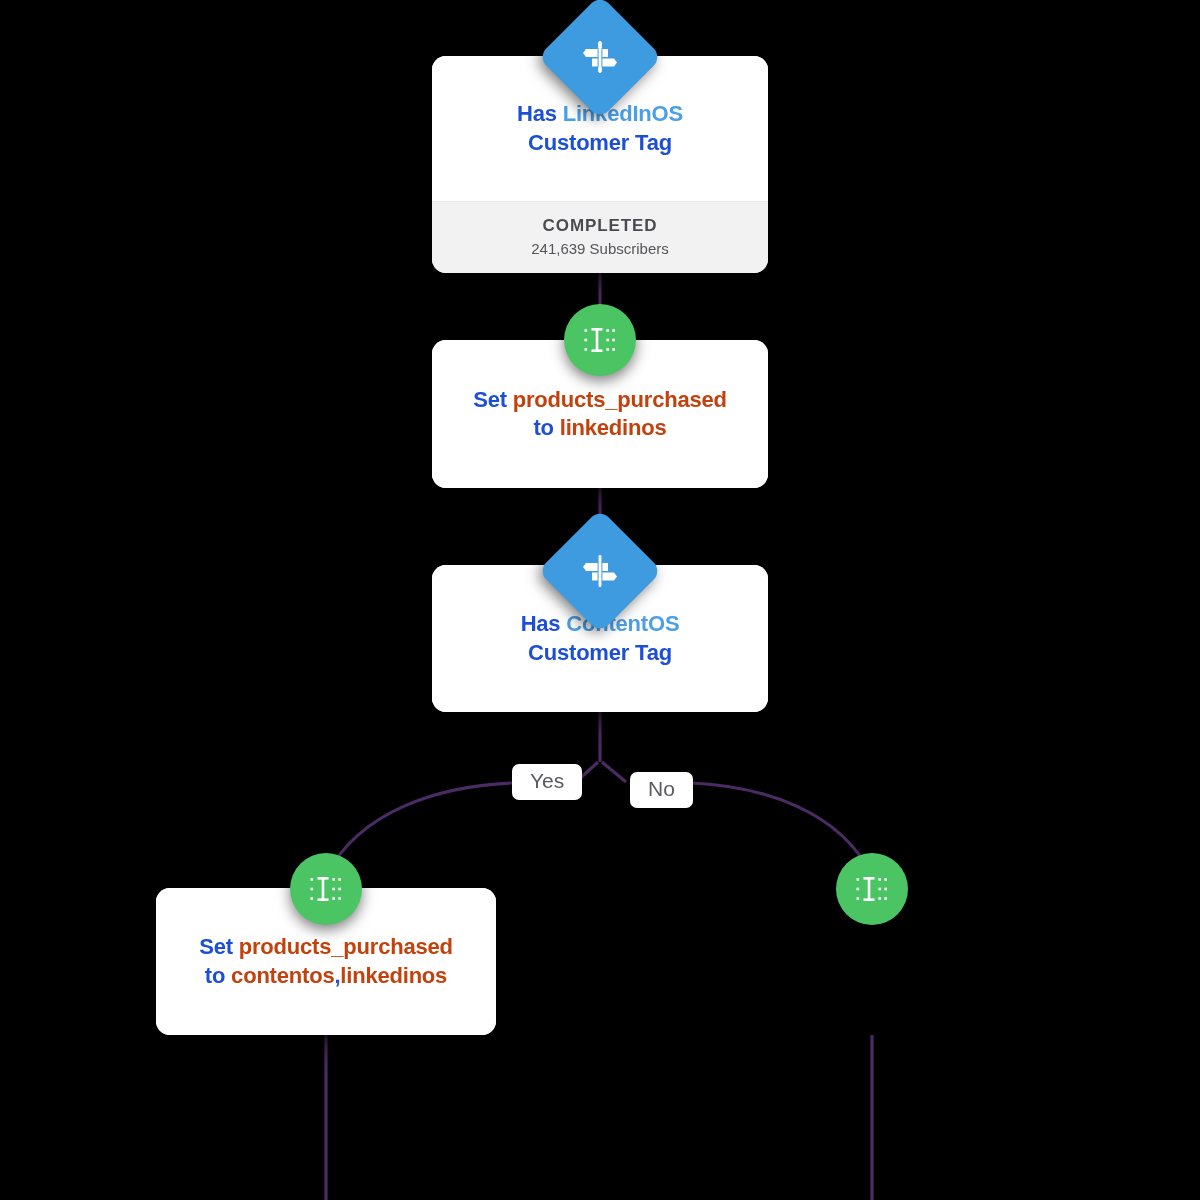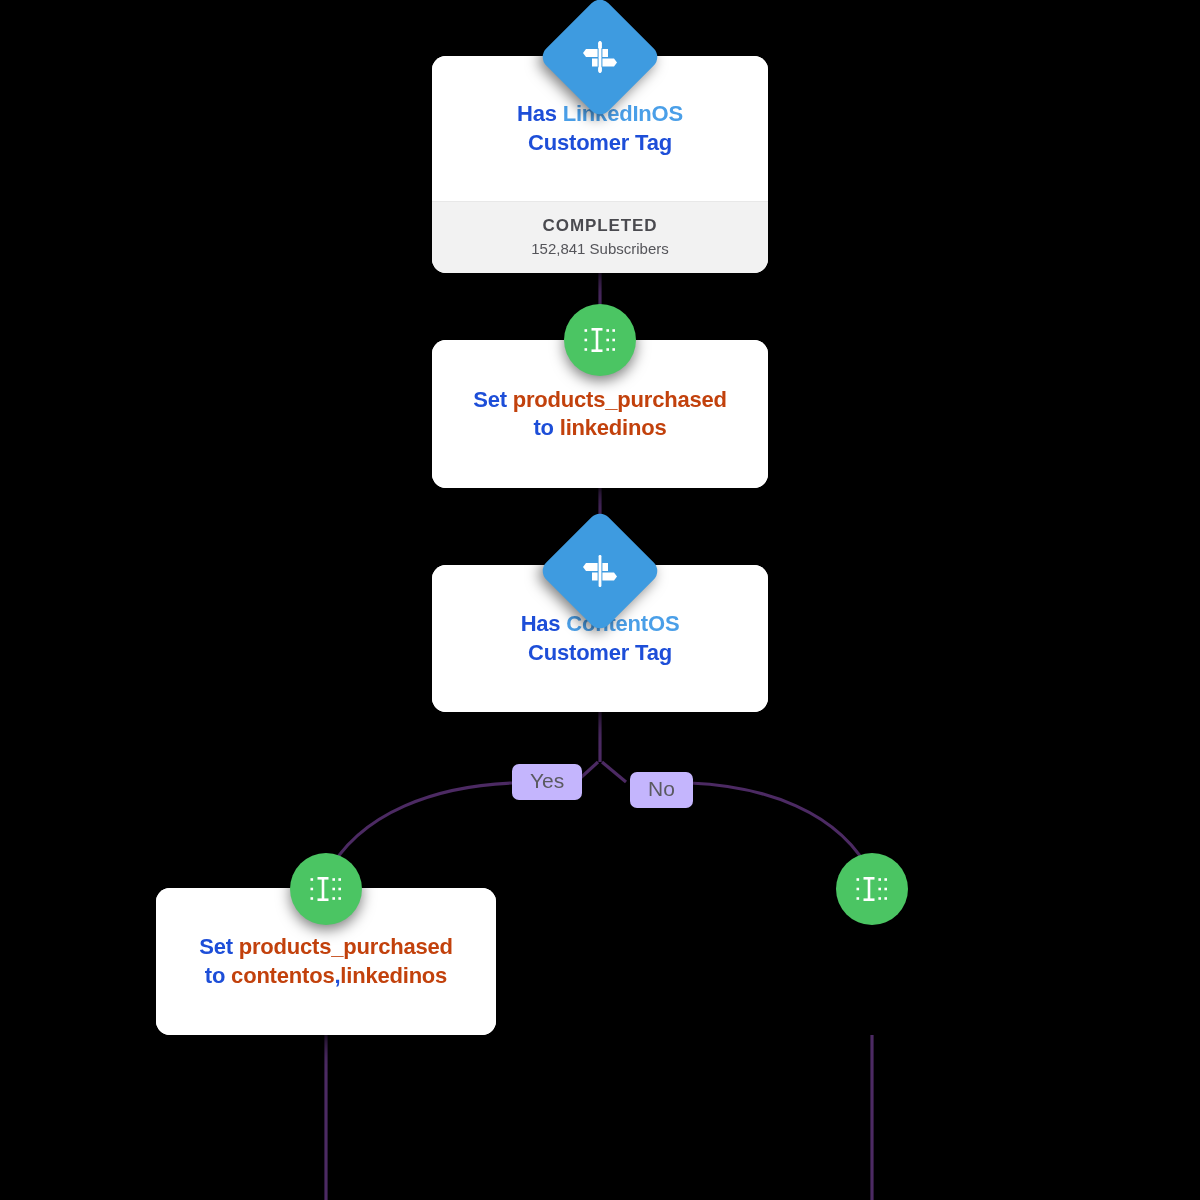--- a/index.html
+++ b/index.html
@@ -114,21 +114,21 @@
     height: 72px;
     background: #4bc563;
     border-radius: 50%;
     box-shadow: 0 5px 14px rgba(0,0,0,0.5);
   }
 
   
   .branch-pill {
     position: absolute;
     z-index: 6;
-    background: #c4b5fd;
+    background: #ffffff;
     border-radius: 7px;
     box-shadow: 0 2px 5px rgba(0,0,0,0.45);
     padding: 5px 18px 7px 18px;
     font-size: 21px;
     color: #5a5a60;
     line-height: 1.15;
   }
 </style>
 </head>
 <body>
@@ -159,21 +159,21 @@
   <div class="node" style="left:432px; top:56px; width:336px;">
     <div class="card">
       <div class="card-body" style="height:145px;">
         <div class="card-title">
           <span class="plain-dark">Has </span><span class="accent-blue">LinkedInOS</span><br>
           <span class="plain-dark">Customer Tag</span>
         </div>
       </div>
       <div class="card-footer">
         <div class="status-label">COMPLETED</div>
-        <div class="status-sub">152,841 Subscribers</div>
+        <div class="status-sub">241,639 Subscribers</div>
       </div>
     </div>
   </div>
 
   <div class="badge badge-diamond" style="left:556px; top:13px;">
     <svg width="40" height="40" viewBox="0 0 40 40">
       <rect x="18.4" y="5" width="3.2" height="30" rx="1.2" fill="#ffffff"></rect>
       <path d="M6 12 L28 12 L28 20 L6 20 L3 16 Z" fill="#ffffff"></path>
       <path d="M34 21.5 L12 21.5 L12 29.5 L34 29.5 L37 25.5 Z" fill="#ffffff"></path>
       <rect x="18.4" y="5" width="3.2" height="30" rx="1.2" fill="#ffffff"></rect>

